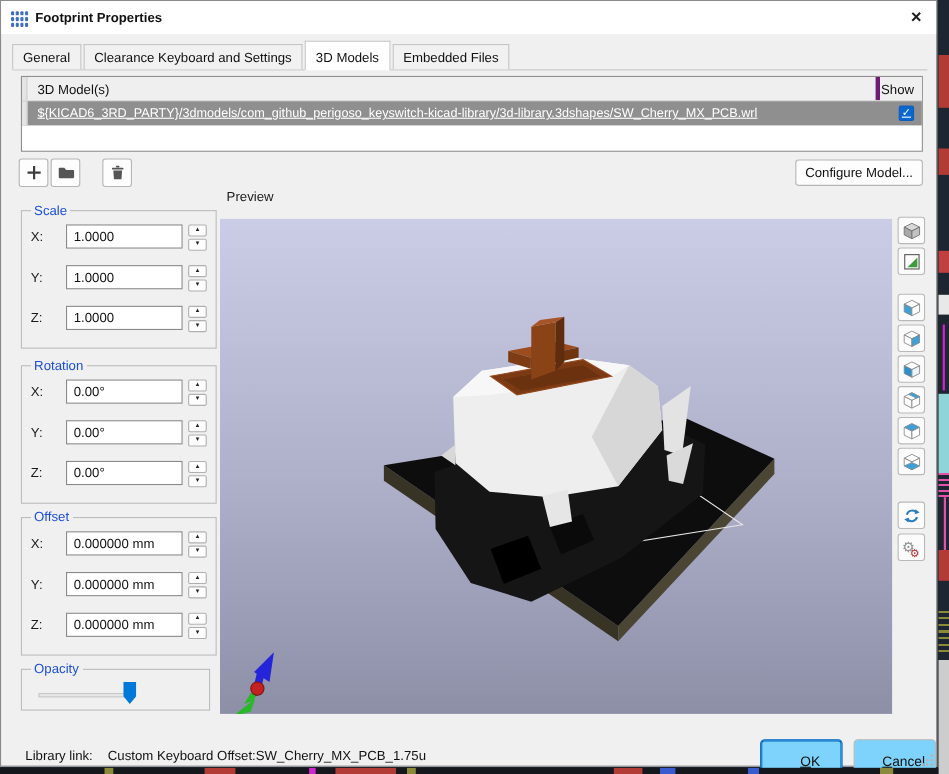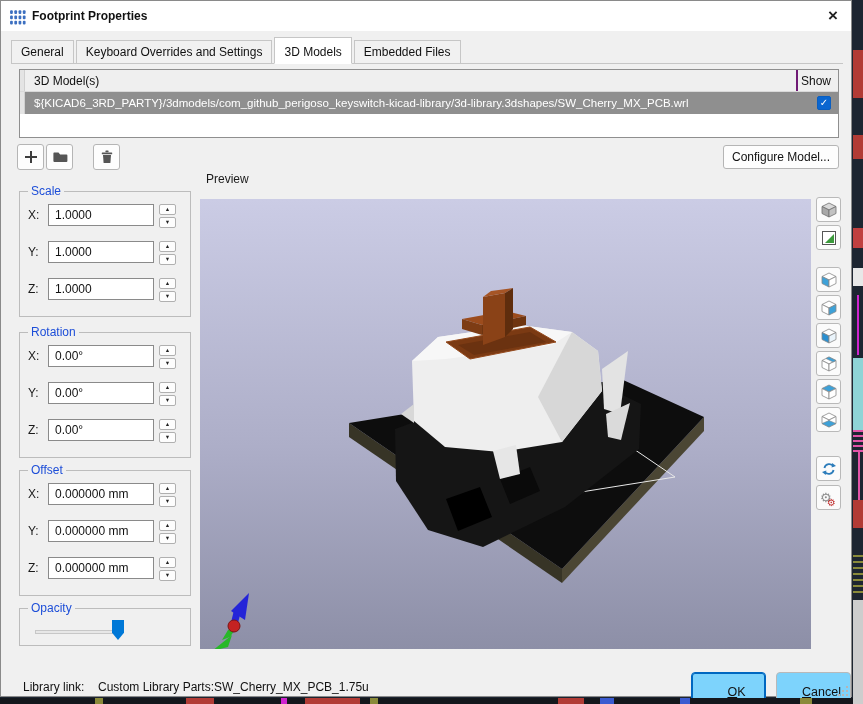--- a/index.html
+++ b/index.html
@@ -48,25 +48,25 @@
   .model-table {
     position:absolute; left:18px; top:68px; width:820px; height:69px;
     background:#ffffff; border:1px solid #8f8f8f;
   }
   .mt-head {
     display:flex; height:22px; background:#efefef; border-bottom:1px solid #d9d9d9;
     align-items:center; font-size:12px; color:#111;
   }
   .mt-gutter { width:5px; height:100%; background:#e4e4e4; border-right:1px solid #d0d0d0; }
   .mt-col-path { flex:1; padding-left:9px; }
-  .mt-col-show { width:42px; text-align:right; padding-right:7px; border-left:2px solid #701a75; height:100%; display:flex; align-items:center; justify-content:flex-end; }
+  .mt-col-show { width:42px; text-align:right; padding-right:7px; border-left:4px solid #701a75; height:100%; display:flex; align-items:center; justify-content:flex-end; }
   .mt-row {
     display:flex; height:22px; align-items:center; font-size:11.5px;
   }
-  .mt-row.selected { background:#8f8f8f; color:#ffffff; }
+  .mt-row.selected { background:#8f8f8f; color:#ffffff;text-decoration:underline; }
   .mt-row .mt-col-show { border-left:none; }
   .checkbox {
     width:14px; height:14px; background:#0a66d0; border:1px solid #0a5ec0;
     border-radius:2px; color:#fff; font-size:10px; line-height:12px; text-align:center;
   }
   .checkbox::after { content:"✓"; }
 
   
   .icon-btn {
     position:absolute; width:27px; height:26px; background:#fdfdfd;
@@ -84,21 +84,21 @@
     position:absolute; left:18px; width:172px; margin:0;
     border:1px solid #bcbcbc; padding:2px 8px 6px 8px;
   }
   legend { font-size:12px; padding:0 3px; color:#1d4ed8; }
   .axis-row { display:flex; align-items:flex-start; margin-top:13px; }
   .axis-row:first-of-type { margin-top:4px; }
   .axis-label { width:20px; padding-top:4px; font-size:12px; }
   .axis-input {
     width:106px; height:22px; border:1px solid #8a8a8a; background:#fff;
     font-family:"Liberation Sans","DejaVu Sans",sans-serif; font-size:12px;
-    padding:1px 6px; color:#111;
+    padding:1px 6px; color:#111;margin-left:12px;
   }
   .spin { display:flex; flex-direction:column; margin-left:5px; gap:2px; }
   .spin-btn {
     width:17px; height:11px; background:#fdfdfd; border:1px solid #b0b0b0;
     border-radius:2px; font-size:5.5px; line-height:9px; text-align:center; color:#222;
   }
   .spin-up::after { content:"▲"; }
   .spin-down::after { content:"▼"; }
 
   #fs-scale    { top:183px; height:133px; }
@@ -186,21 +186,21 @@
               <rect x="13" y="12" width="2.6" height="3.6" rx="1"></rect>
           </g>
         </svg>
       </span>
       <span class="title">Footprint Properties</span>
       <span class="close-btn"></span>
     </div>
 
     <div class="tabbar">
       <div class="tab">General</div>
-      <div class="tab">Keyboard Overrides and Settings</div>
+      <div class="tab">Clearance Keyboard and Settings</div>
       <div class="tab active">3D Models</div>
       <div class="tab">Embedded Files</div>
     </div>
 
     <div class="model-table">
       <div class="mt-head">
         <span class="mt-gutter"></span>
         <span class="mt-col-path">3D Model(s)</span>
         <span class="mt-col-show">Show</span>
       </div>
@@ -442,21 +442,21 @@
       </svg>
     </div>
     <div class="view-btn" style="top:484px;">
       <svg width="18" height="18" viewBox="0 0 18 18">
         <text x="0" y="13" font-size="13" fill="#8f8f8f">⚙</text>
         <text x="7" y="17" font-size="10" fill="#c23030">⚙</text>
       </svg>
     </div>
 
     <span class="lib-label">Library link:</span>
-    <span class="lib-value">Custom Library Parts:SW_Cherry_MX_PCB_1.75u</span>
+    <span class="lib-value">Custom Keyboard Offset:SW_Cherry_MX_PCB_1.75u</span>
     <div class="dlg-btn" id="btn-ok">
       <span class="btn-label">OK</span>
     </div>
     <div class="dlg-btn" id="btn-cancel">
       <span class="btn-label">Cancel</span>
     </div>
     <div class="resize-grip"></div>
   </div>
 
   <div class="right-sliver">

